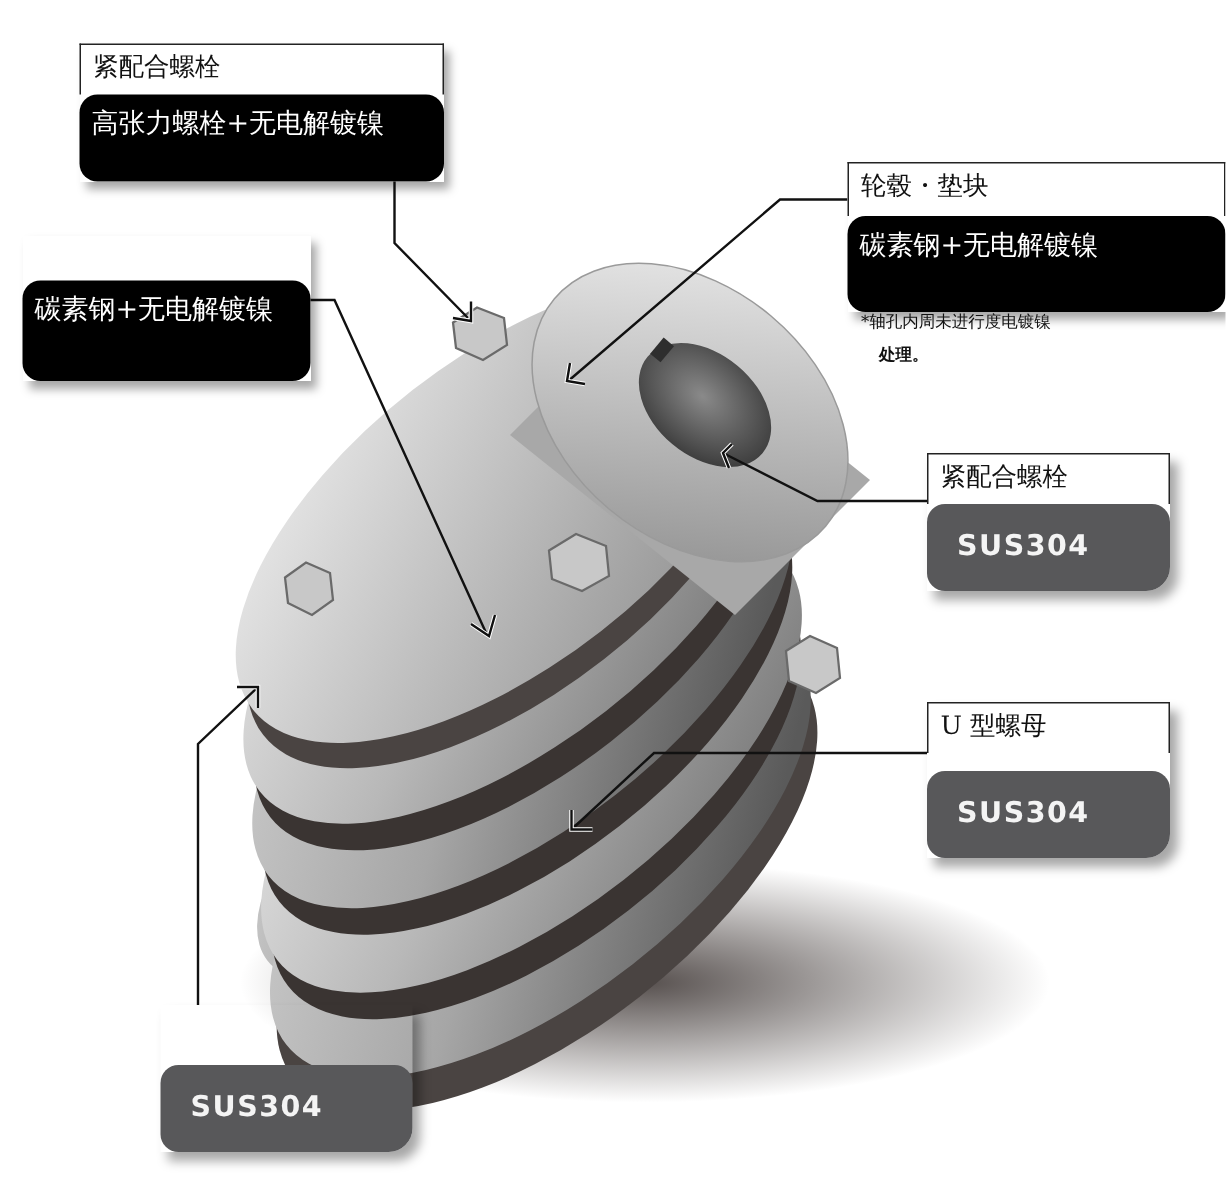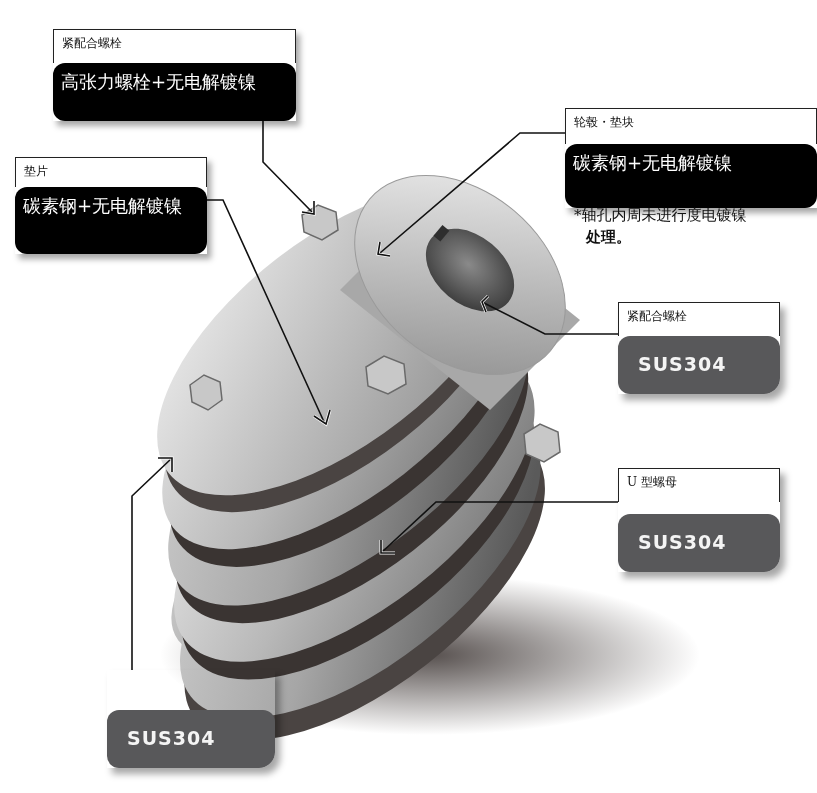--- a/index.html
+++ b/index.html
@@ -2,33 +2,33 @@
 <html><head>
 <meta charset="utf-8">
 <style>
   html, body { margin: 0; padding: 0; background: #ffffff; }
   body { width: 817px; height: 793px; position: relative; overflow: hidden; font-family: "DejaVu Serif", "Liberation Serif", serif; }
   #stage { position: absolute; left: 0; top: 0; width: 817px; height: 793px; }
   .callout { position: absolute; box-sizing: border-box; }
   .callout .head {
     position: absolute; left: 0; right: 0; top: 0;
     background: #ffffff; border: 1px solid #222; border-bottom: none;
-    color: #111; font-size: 12px; line-height: 1; padding: 7px 0 0 8px; box-sizing: border-box;
+    color: #111; font-size: 17px; line-height: 1; padding: 7px 0 0 8px; box-sizing: border-box;
     font-family: "DejaVu Serif", "Liberation Serif", serif;
   }
   .callout .body {
     position: absolute; left: 0; right: 0; bottom: 0;
     box-sizing: border-box;
     border-radius: 12px;
   }
   .callout.black .body { background: #000; color: #fff; font-size: 18px; padding: 7px 0 0 8px; font-family: "DejaVu Serif", "Liberation Serif", serif; }
   .callout.black { box-shadow: 4px 5px 6px rgba(0,0,0,0.35); }
   .callout.grey .body { background: #58585a; color: #f4f4f4; border-bottom-right-radius: 16px; font-family: "DejaVu Sans", "Liberation Sans", sans-serif; font-size: 19px; font-weight: bold; letter-spacing: 1px; padding: 17px 0 12px 20px; }
   .callout.grey { box-shadow: 5px 6px 7px rgba(0,0,0,0.35); border-bottom-right-radius: 16px; }
-  .note { position: absolute; font-size: 15px; color: #111; line-height: 22px; font-family: "DejaVu Serif", "Liberation Serif", serif; }
+  .note { position: absolute; font-size: 11px; color: #111; line-height: 22px; font-family: "DejaVu Serif", "Liberation Serif", serif; }
   .note .l2 { padding-left: 12px; display: block; font-weight: bold; }
 </style>
 </head>
 <body>
 
 <div id="stage">
 
   <svg width="817" height="793" viewBox="0 0 817 793" style="position:absolute;left:0;top:0">
     <defs>
       <linearGradient id="metal" x1="0" y1="0" x2="1" y2="1">
@@ -127,21 +127,20 @@
     <div class="head" style="height:36px;">轮毂・垫块</div>
     <div class="body" style="height:64px;">碳素钢+无电解镀镍</div>
   </div>
 
   <div class="note" style="left:574px;top:204px;">
     <span>*轴孔内周未进行度电镀镍</span>
     <span class="l2">处理。</span>
   </div>
 
   <div class="callout black" style="left:15px;top:157px;width:192px;height:97px;">
-    <div class="head" style="height:30px;">垫片</div>
     <div class="body" style="height:67px;">碳素钢+无电解镀镍</div>
   </div>
 
   <div class="callout grey" style="left:618px;top:302px;width:162px;height:92px;">
     <div class="head" style="height:34px;">紧配合螺栓</div>
     <div class="body" style="height:58px;">SUS304</div>
   </div>
 
   <div class="callout grey" style="left:618px;top:468px;width:162px;height:104px;">
     <div class="head" style="height:34px;">U 型螺母</div>

